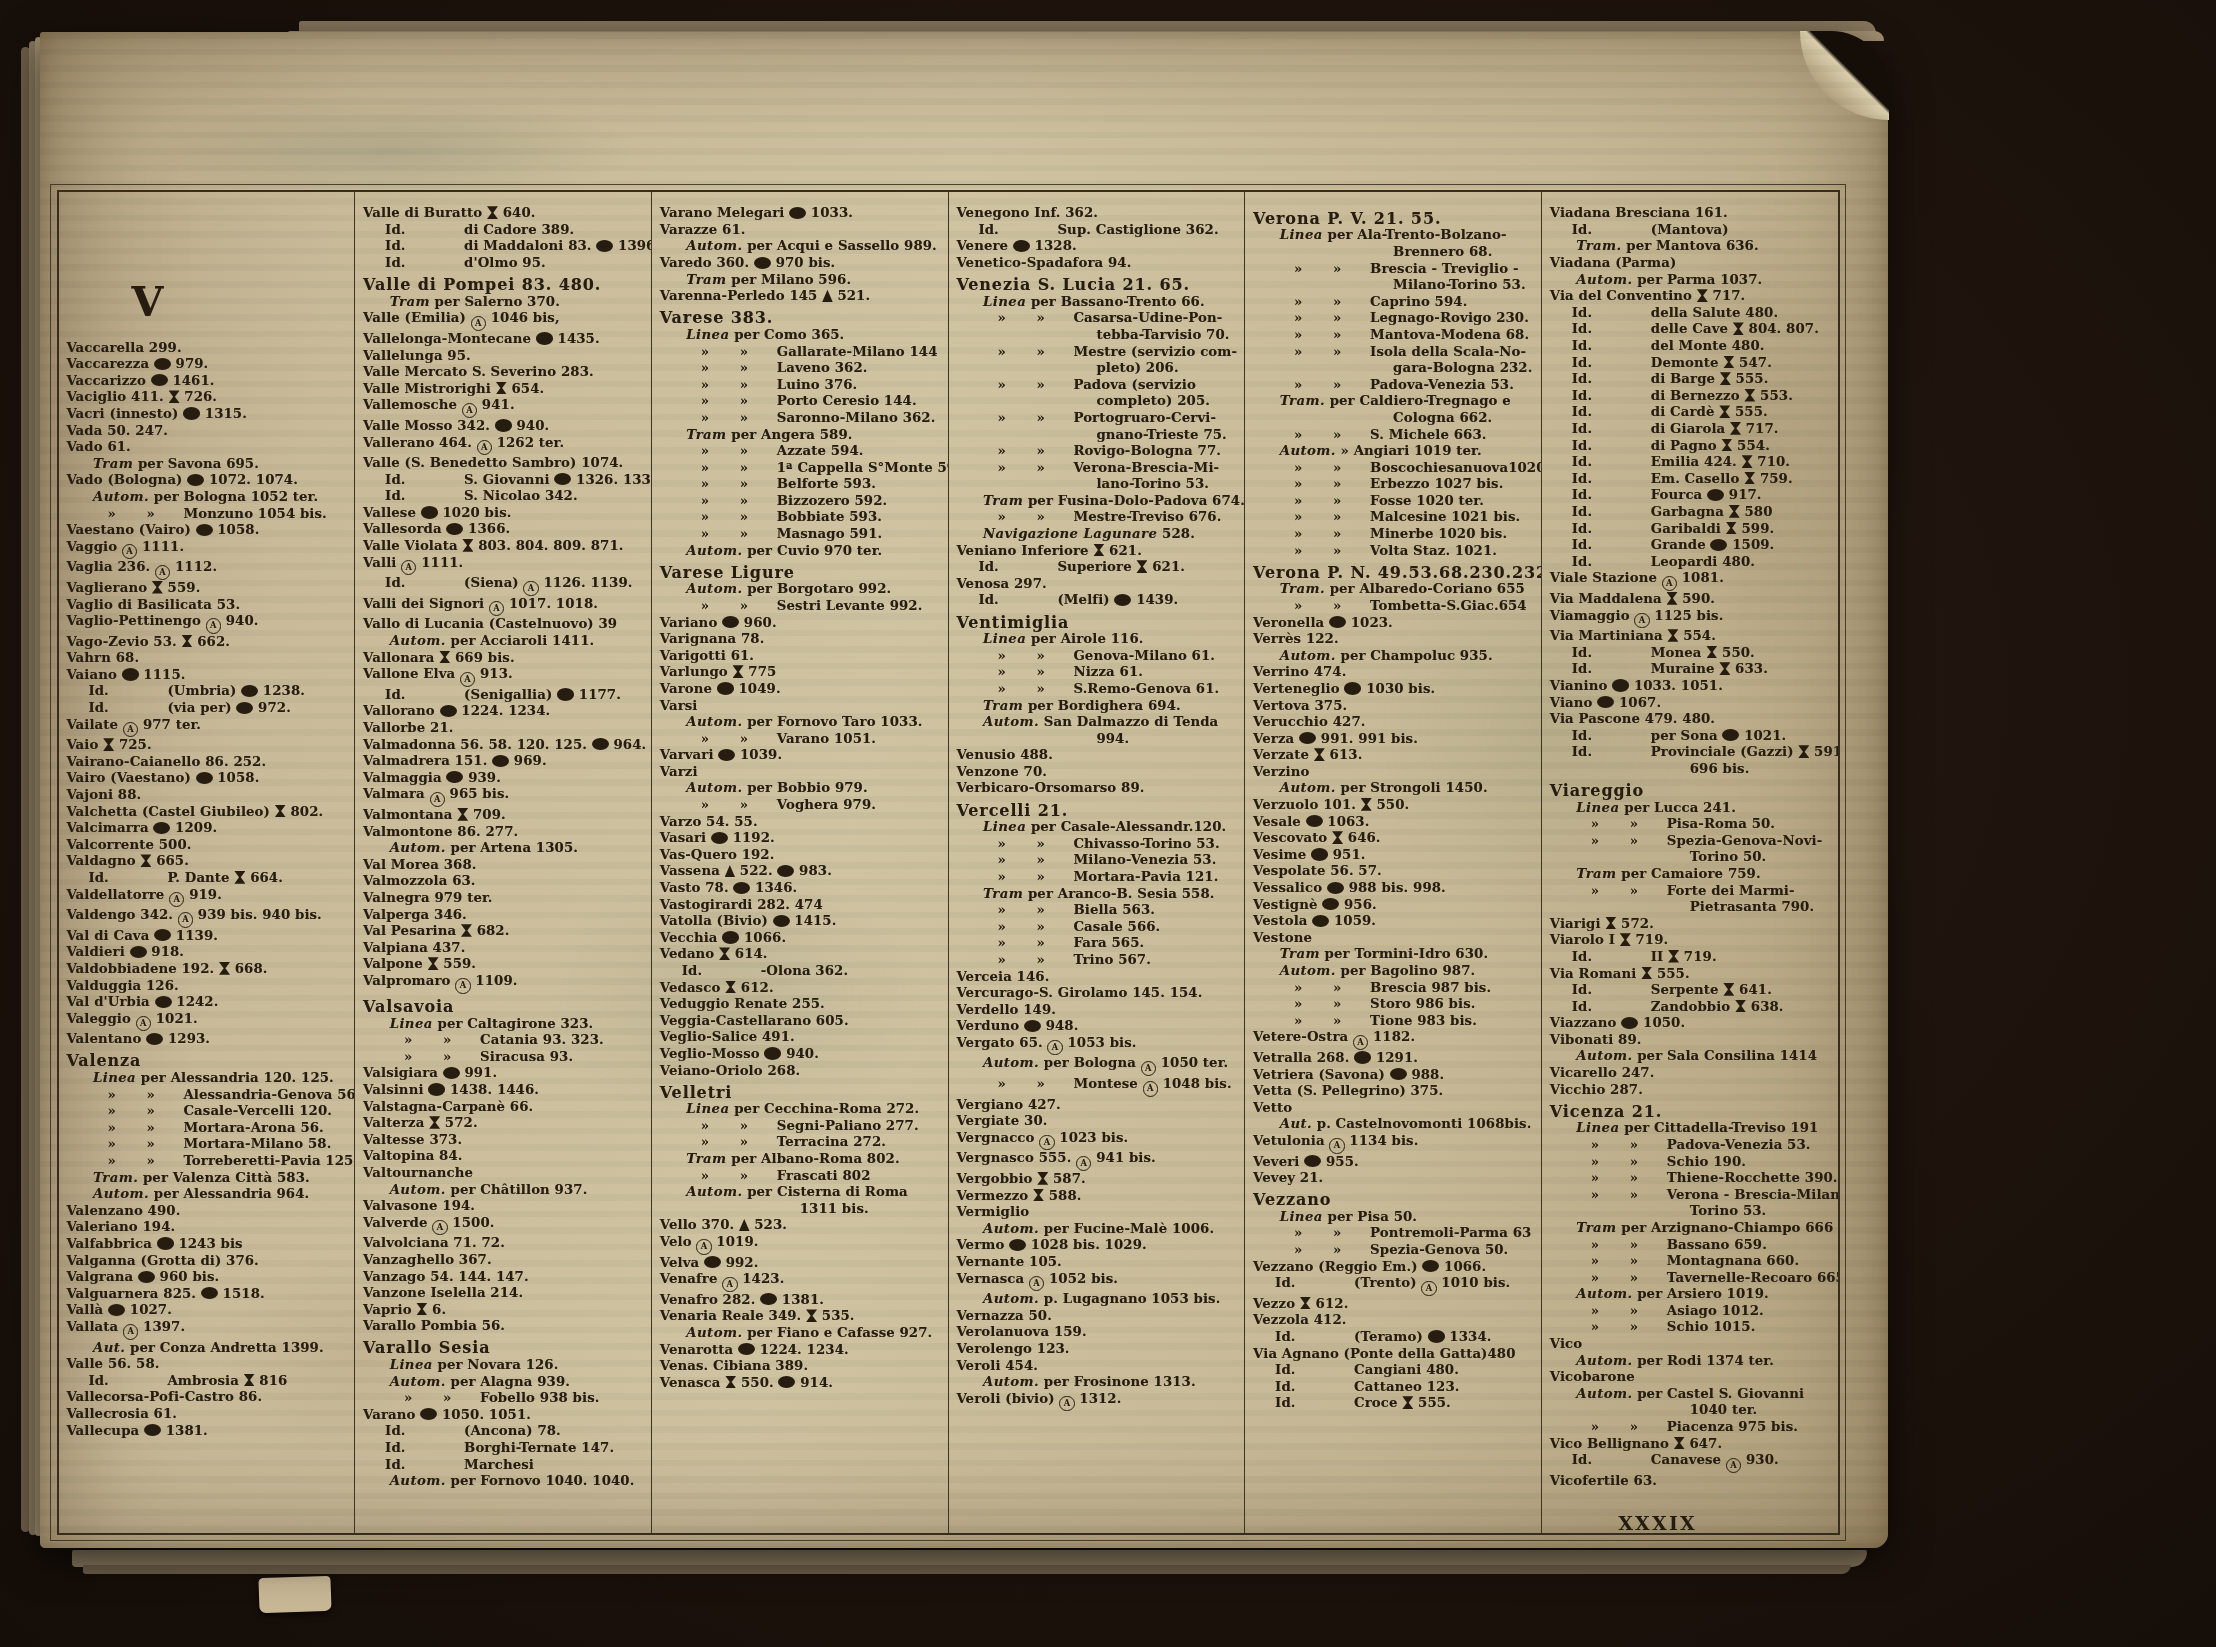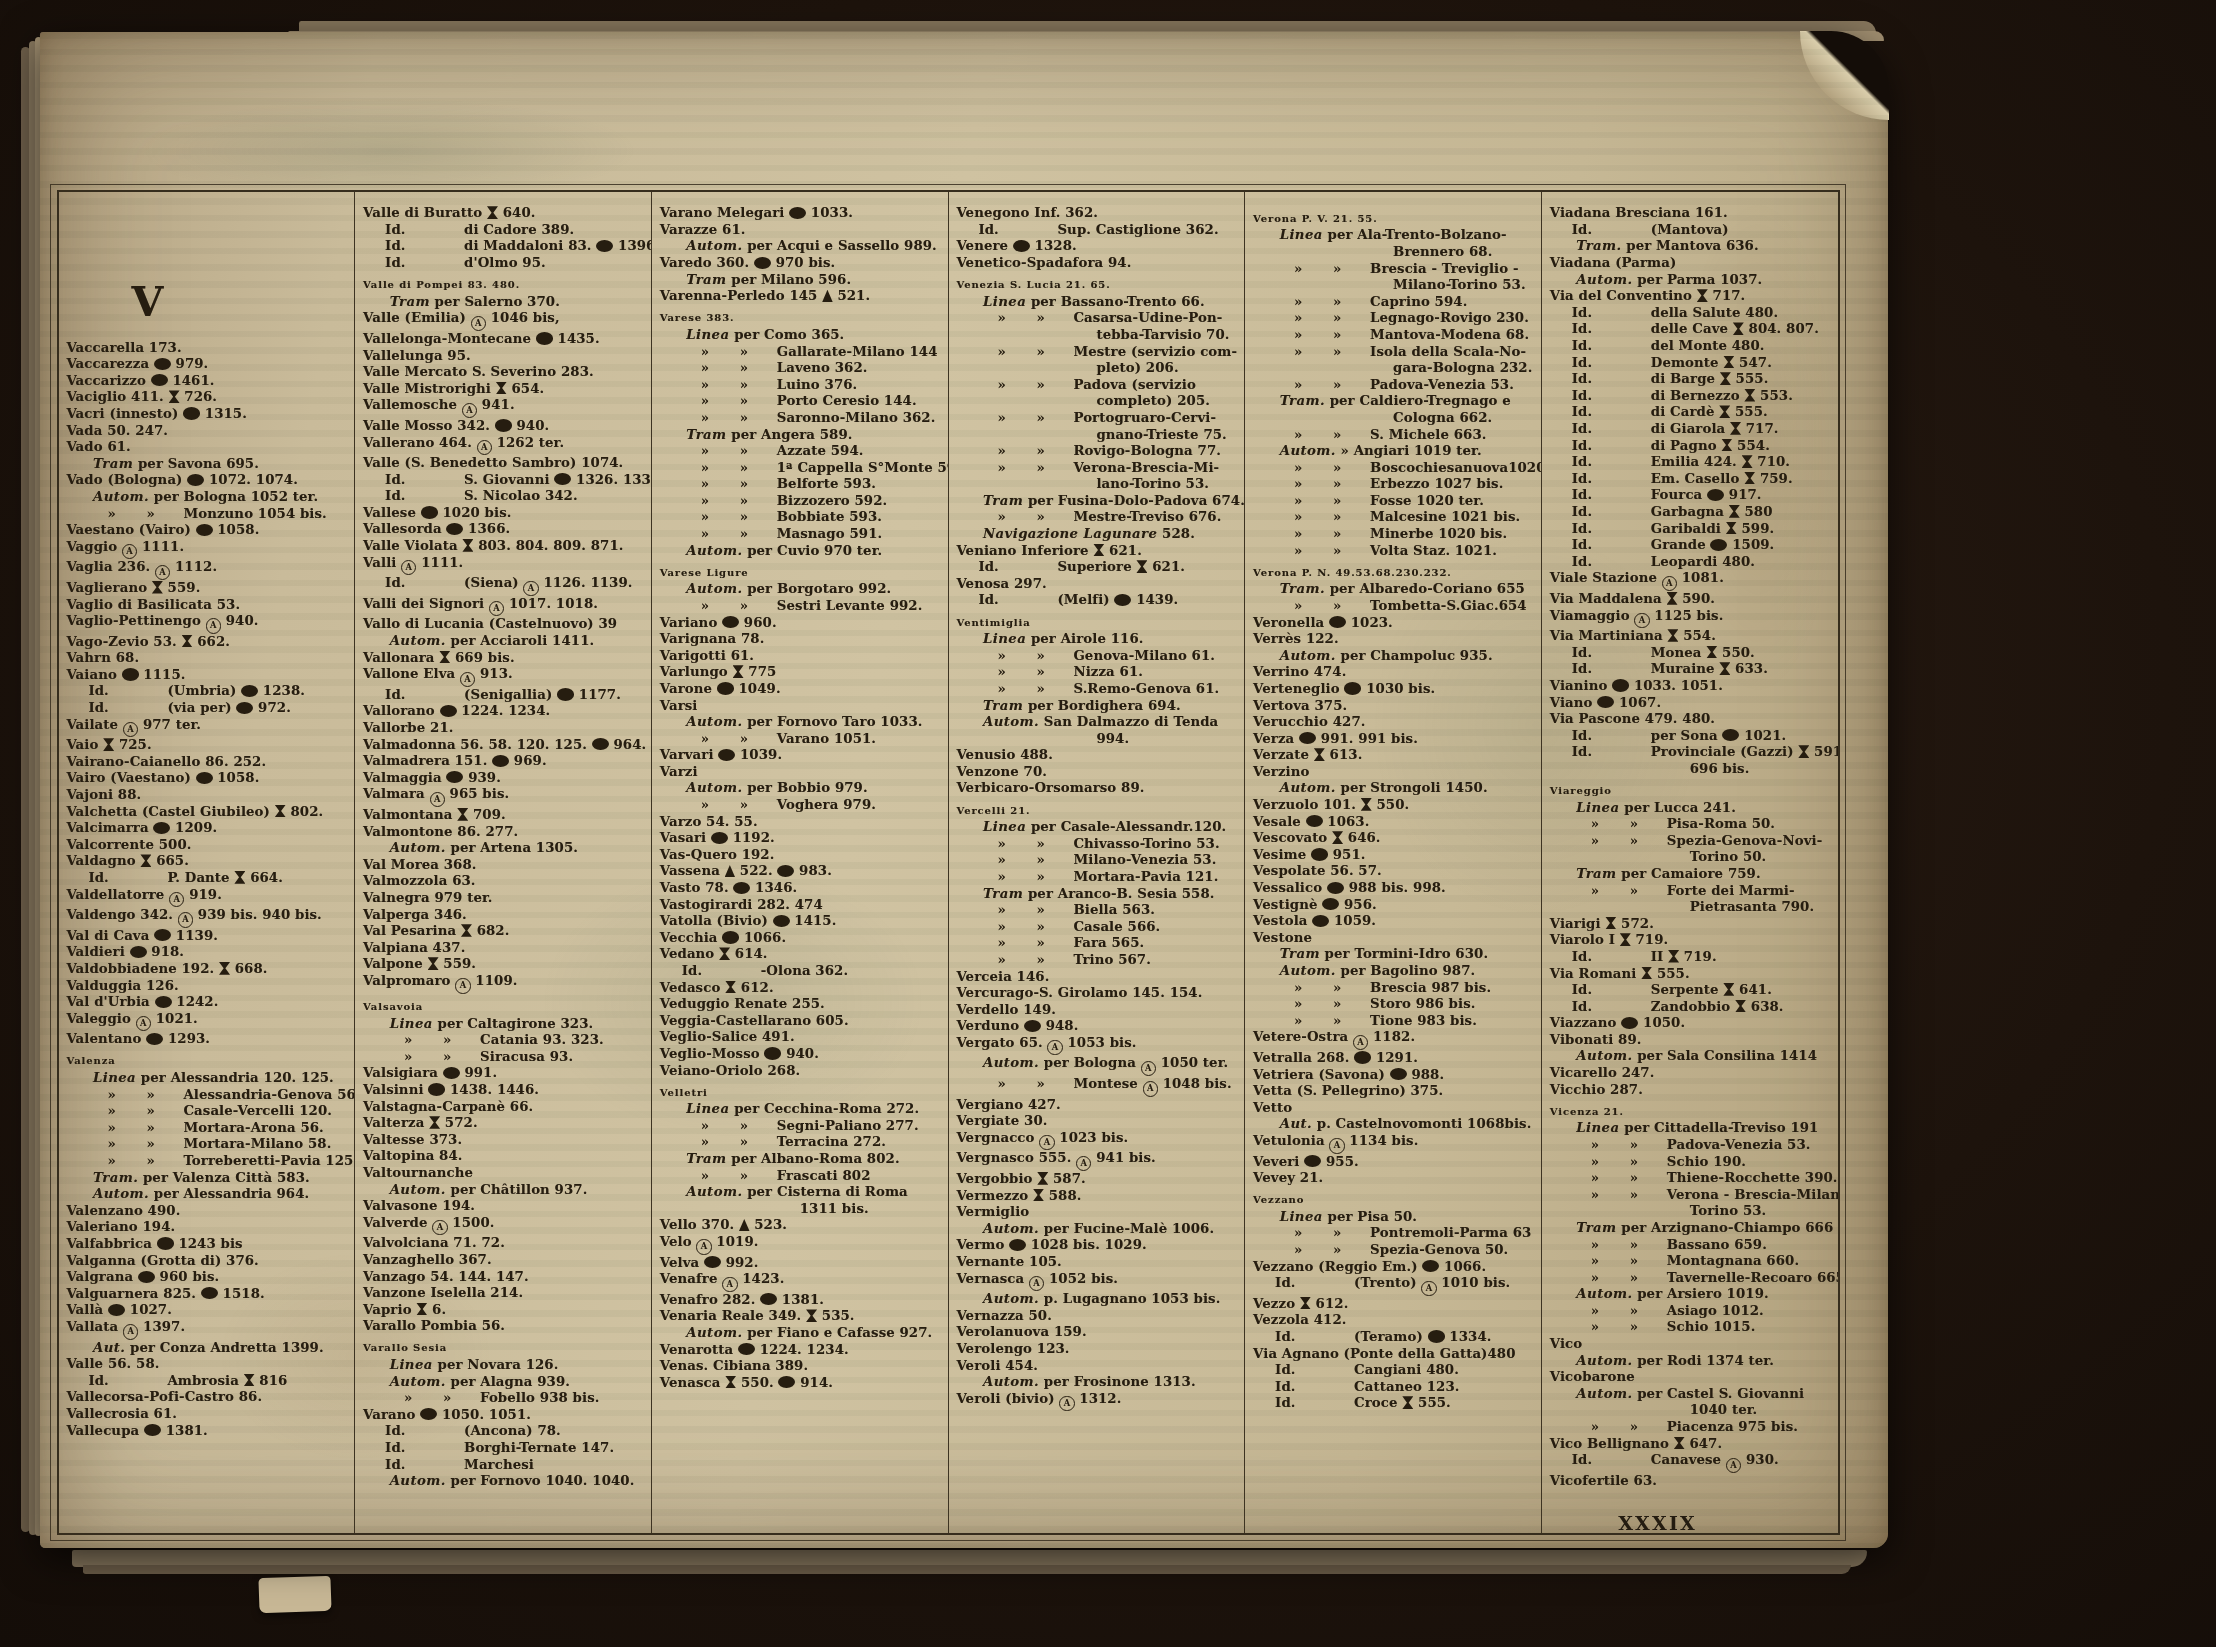--- a/index.html
+++ b/index.html
@@ -40,21 +40,21 @@
   .st5{left:177px;top:1219px;width:277px;height:211px;background:radial-gradient(ellipse,rgba(120,85,40,.08),transparent 70%);}
   
   .frame{position:absolute;left:16.6px;top:158px;width:1779px;height:1341px;border:2.8px solid #362d1d;}
   .frame::before{content:"";position:absolute;inset:-8.3px;border:1.7px solid rgba(54,45,29,.85);pointer-events:none;}
   .cols{display:flex;height:100%;}
   .colmn{flex:1 1 0;min-width:0;padding:13.3px 4.4px 0 7.8px;border-right:1.7px solid #3d3322;overflow:hidden;}
   .colmn:last-child{border-right:none;}
   
   .ln{white-space:nowrap;line-height:16.6px;font-weight:700;font-size:13.3px;color:#261d10;position:relative;letter-spacing:0.1px;text-shadow:0 0 0.6px rgba(38,29,16,.35);}
   .ln.L{font-size:41px;line-height:47px;margin:74px 0 13.3px 65px;letter-spacing:1.1px;}
-  .ln.h{font-size:10px;letter-spacing:0.9px;margin-top:5.5px;}
+  .ln.h{font-size:16px;letter-spacing:0.9px;margin-top:5.5px;}
   .ln.s{padding-left:26.6px;}
   .ln i{font-style:italic;letter-spacing:0.4px;}
   .ln.r{padding-left:117px;}
   .g1{position:absolute;left:41px;}
   .g2{position:absolute;left:80px;}
   .ln.c{padding-left:140px;}
   .ln.d{padding-left:22px;}
   .idw{display:inline-block;width:79px;}
   
   .ic{display:inline-block;vertical-align:-1.7px;background:#261d10;}
@@ -82,21 +82,21 @@
   <div class="stain st1"></div>
   <div class="stain st2"></div>
   <div class="stain st3"></div>
   <div class="stain st4"></div>
   <div class="stain st5"></div>
 
   <div class="frame">
     <div class="cols">
       <div class="colmn">
           <div class="ln L">V</div>
-          <div class="ln e">Vaccarella 173.</div>
+          <div class="ln e">Vaccarella 299.</div>
           <div class="ln e">Vaccarezza <span class="ic ic-o"></span> 979.</div>
           <div class="ln e">Vaccarizzo <span class="ic ic-o"></span> 1461.</div>
           <div class="ln e">Vaciglio 411. <span class="ic ic-x"></span> 726.</div>
           <div class="ln e">Vacri (innesto) <span class="ic ic-o"></span> 1315.</div>
           <div class="ln e">Vada 50. 247.</div>
           <div class="ln e">Vado 61.</div>
           <div class="ln s"><i>Tram</i> per Savona 695.</div>
           <div class="ln e">Vado (Bologna) <span class="ic ic-o"></span> 1072. 1074.</div>
           <div class="ln s"><i>Autom.</i> per Bologna 1052 ter.</div>
           <div class="ln r"><span class="g1">»</span><span class="g2">»</span>Monzuno 1054 bis.</div>

